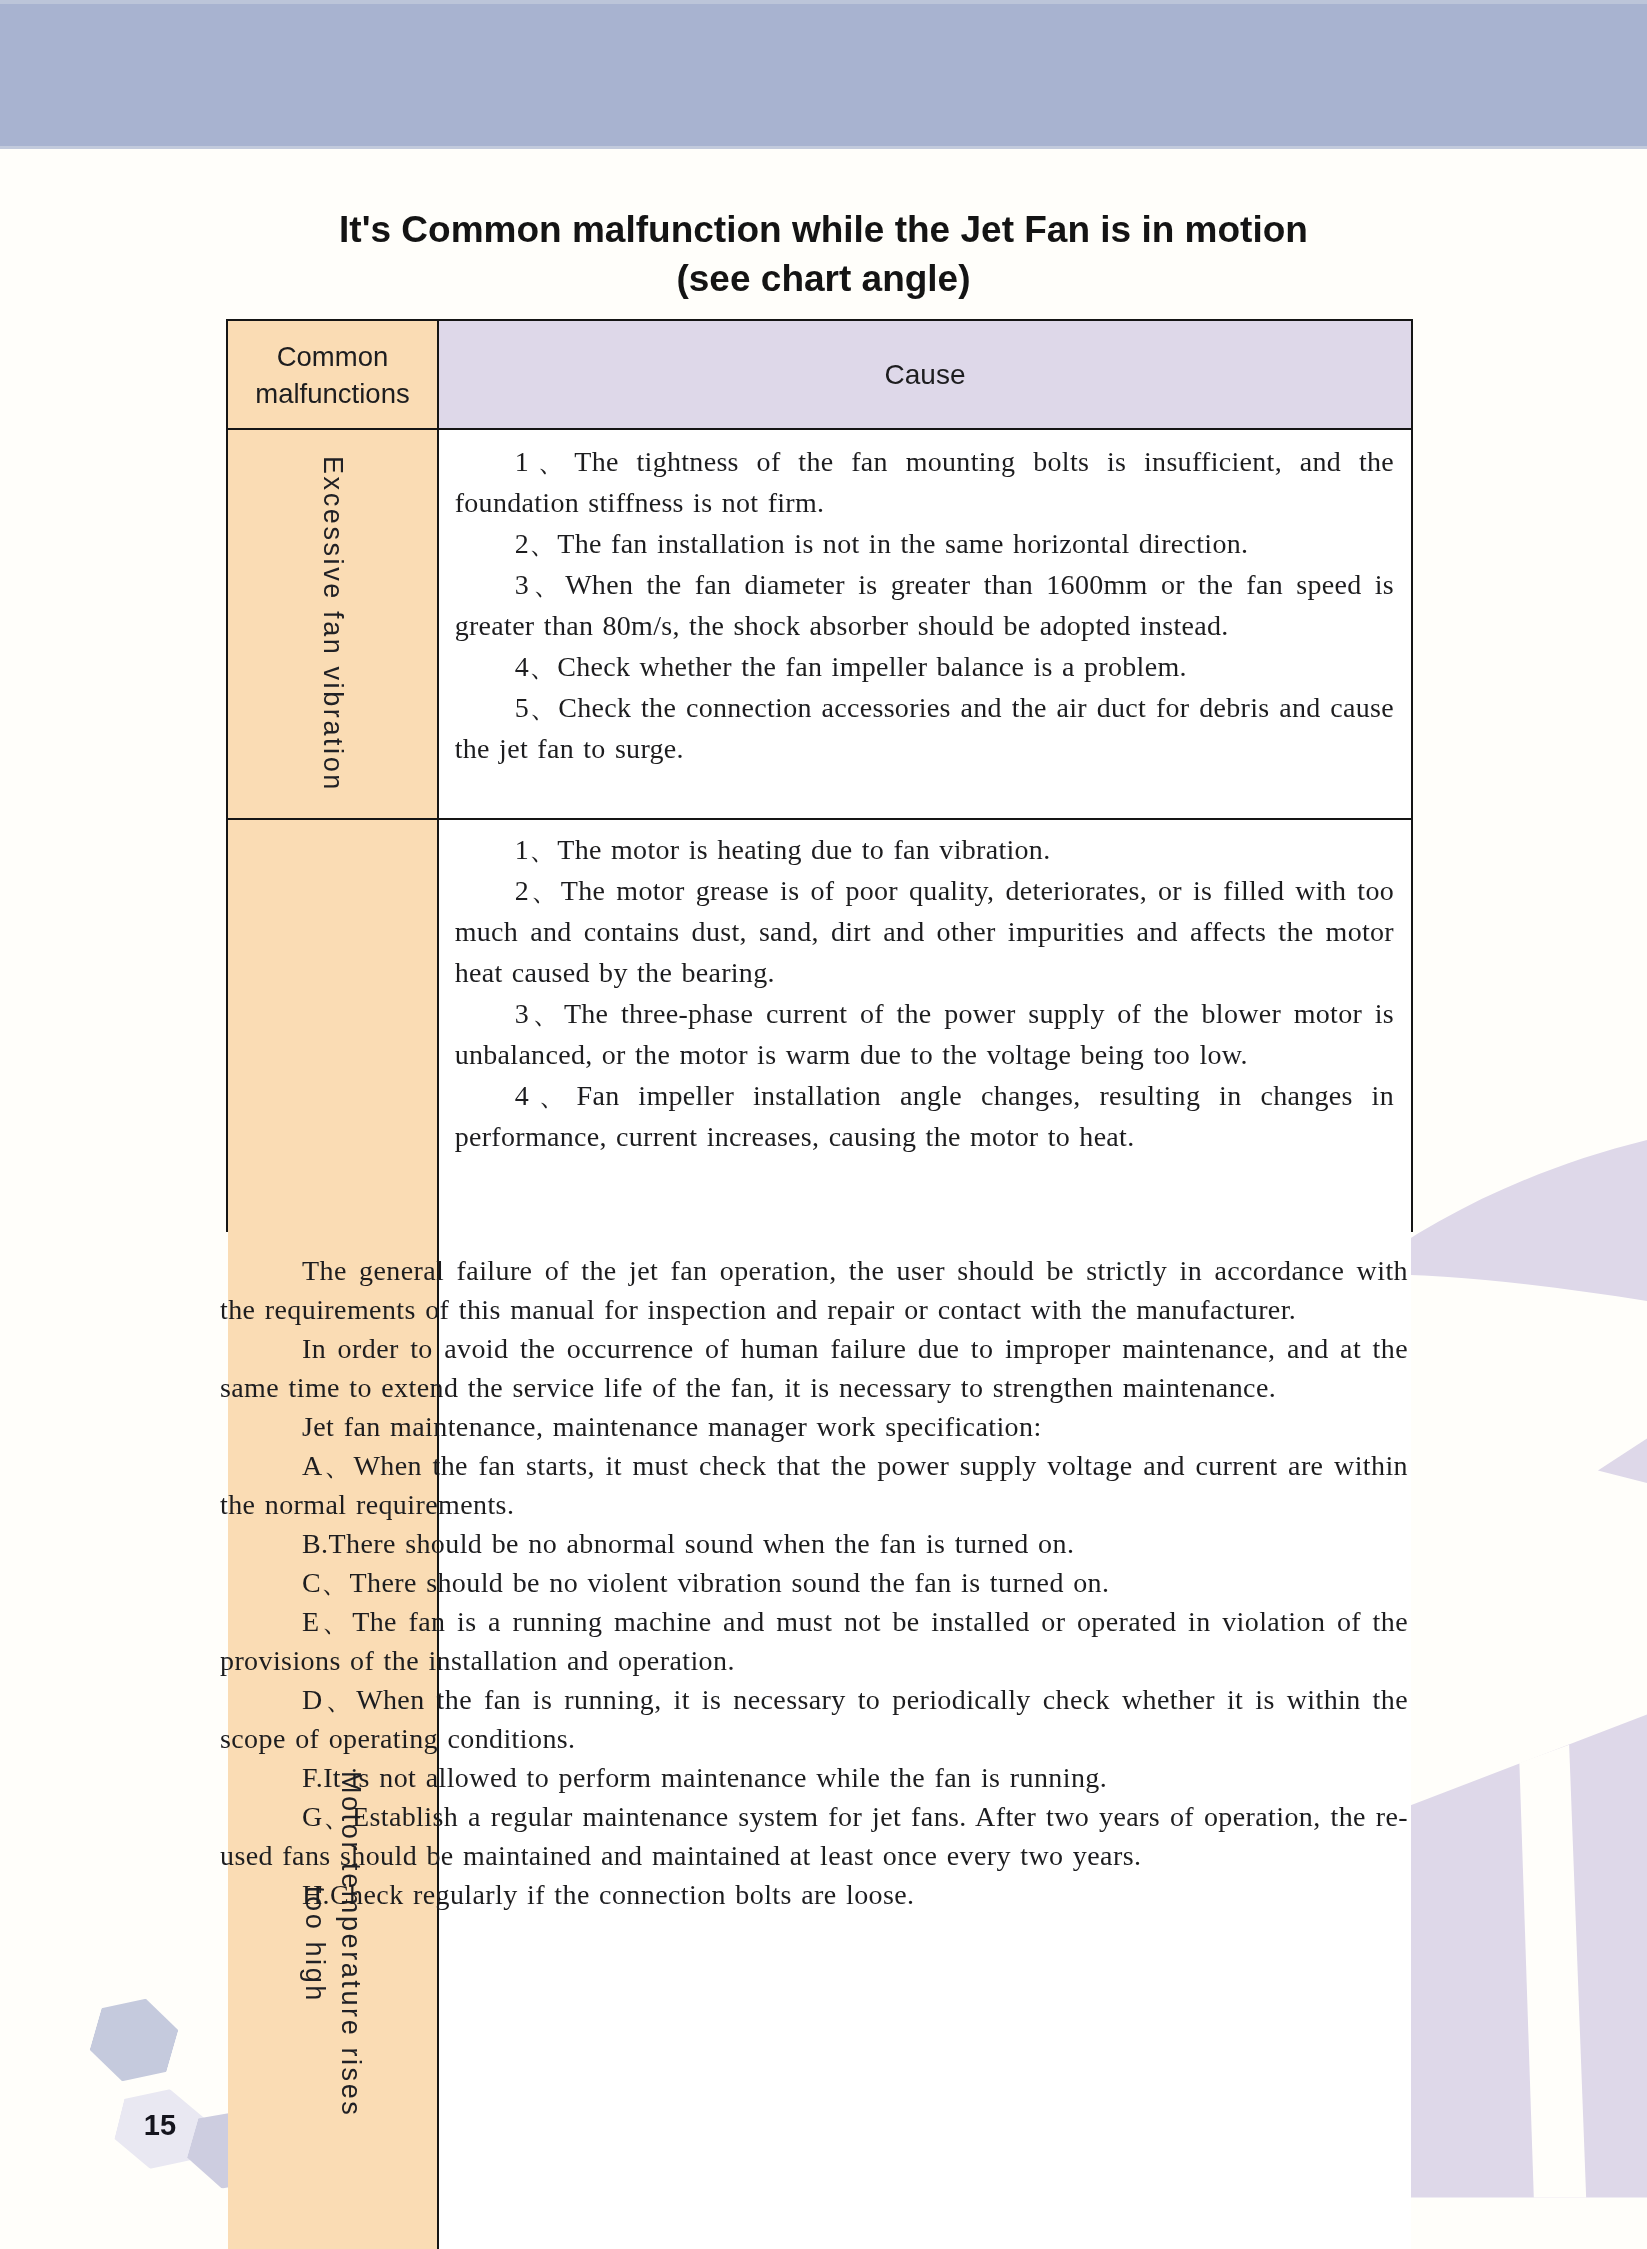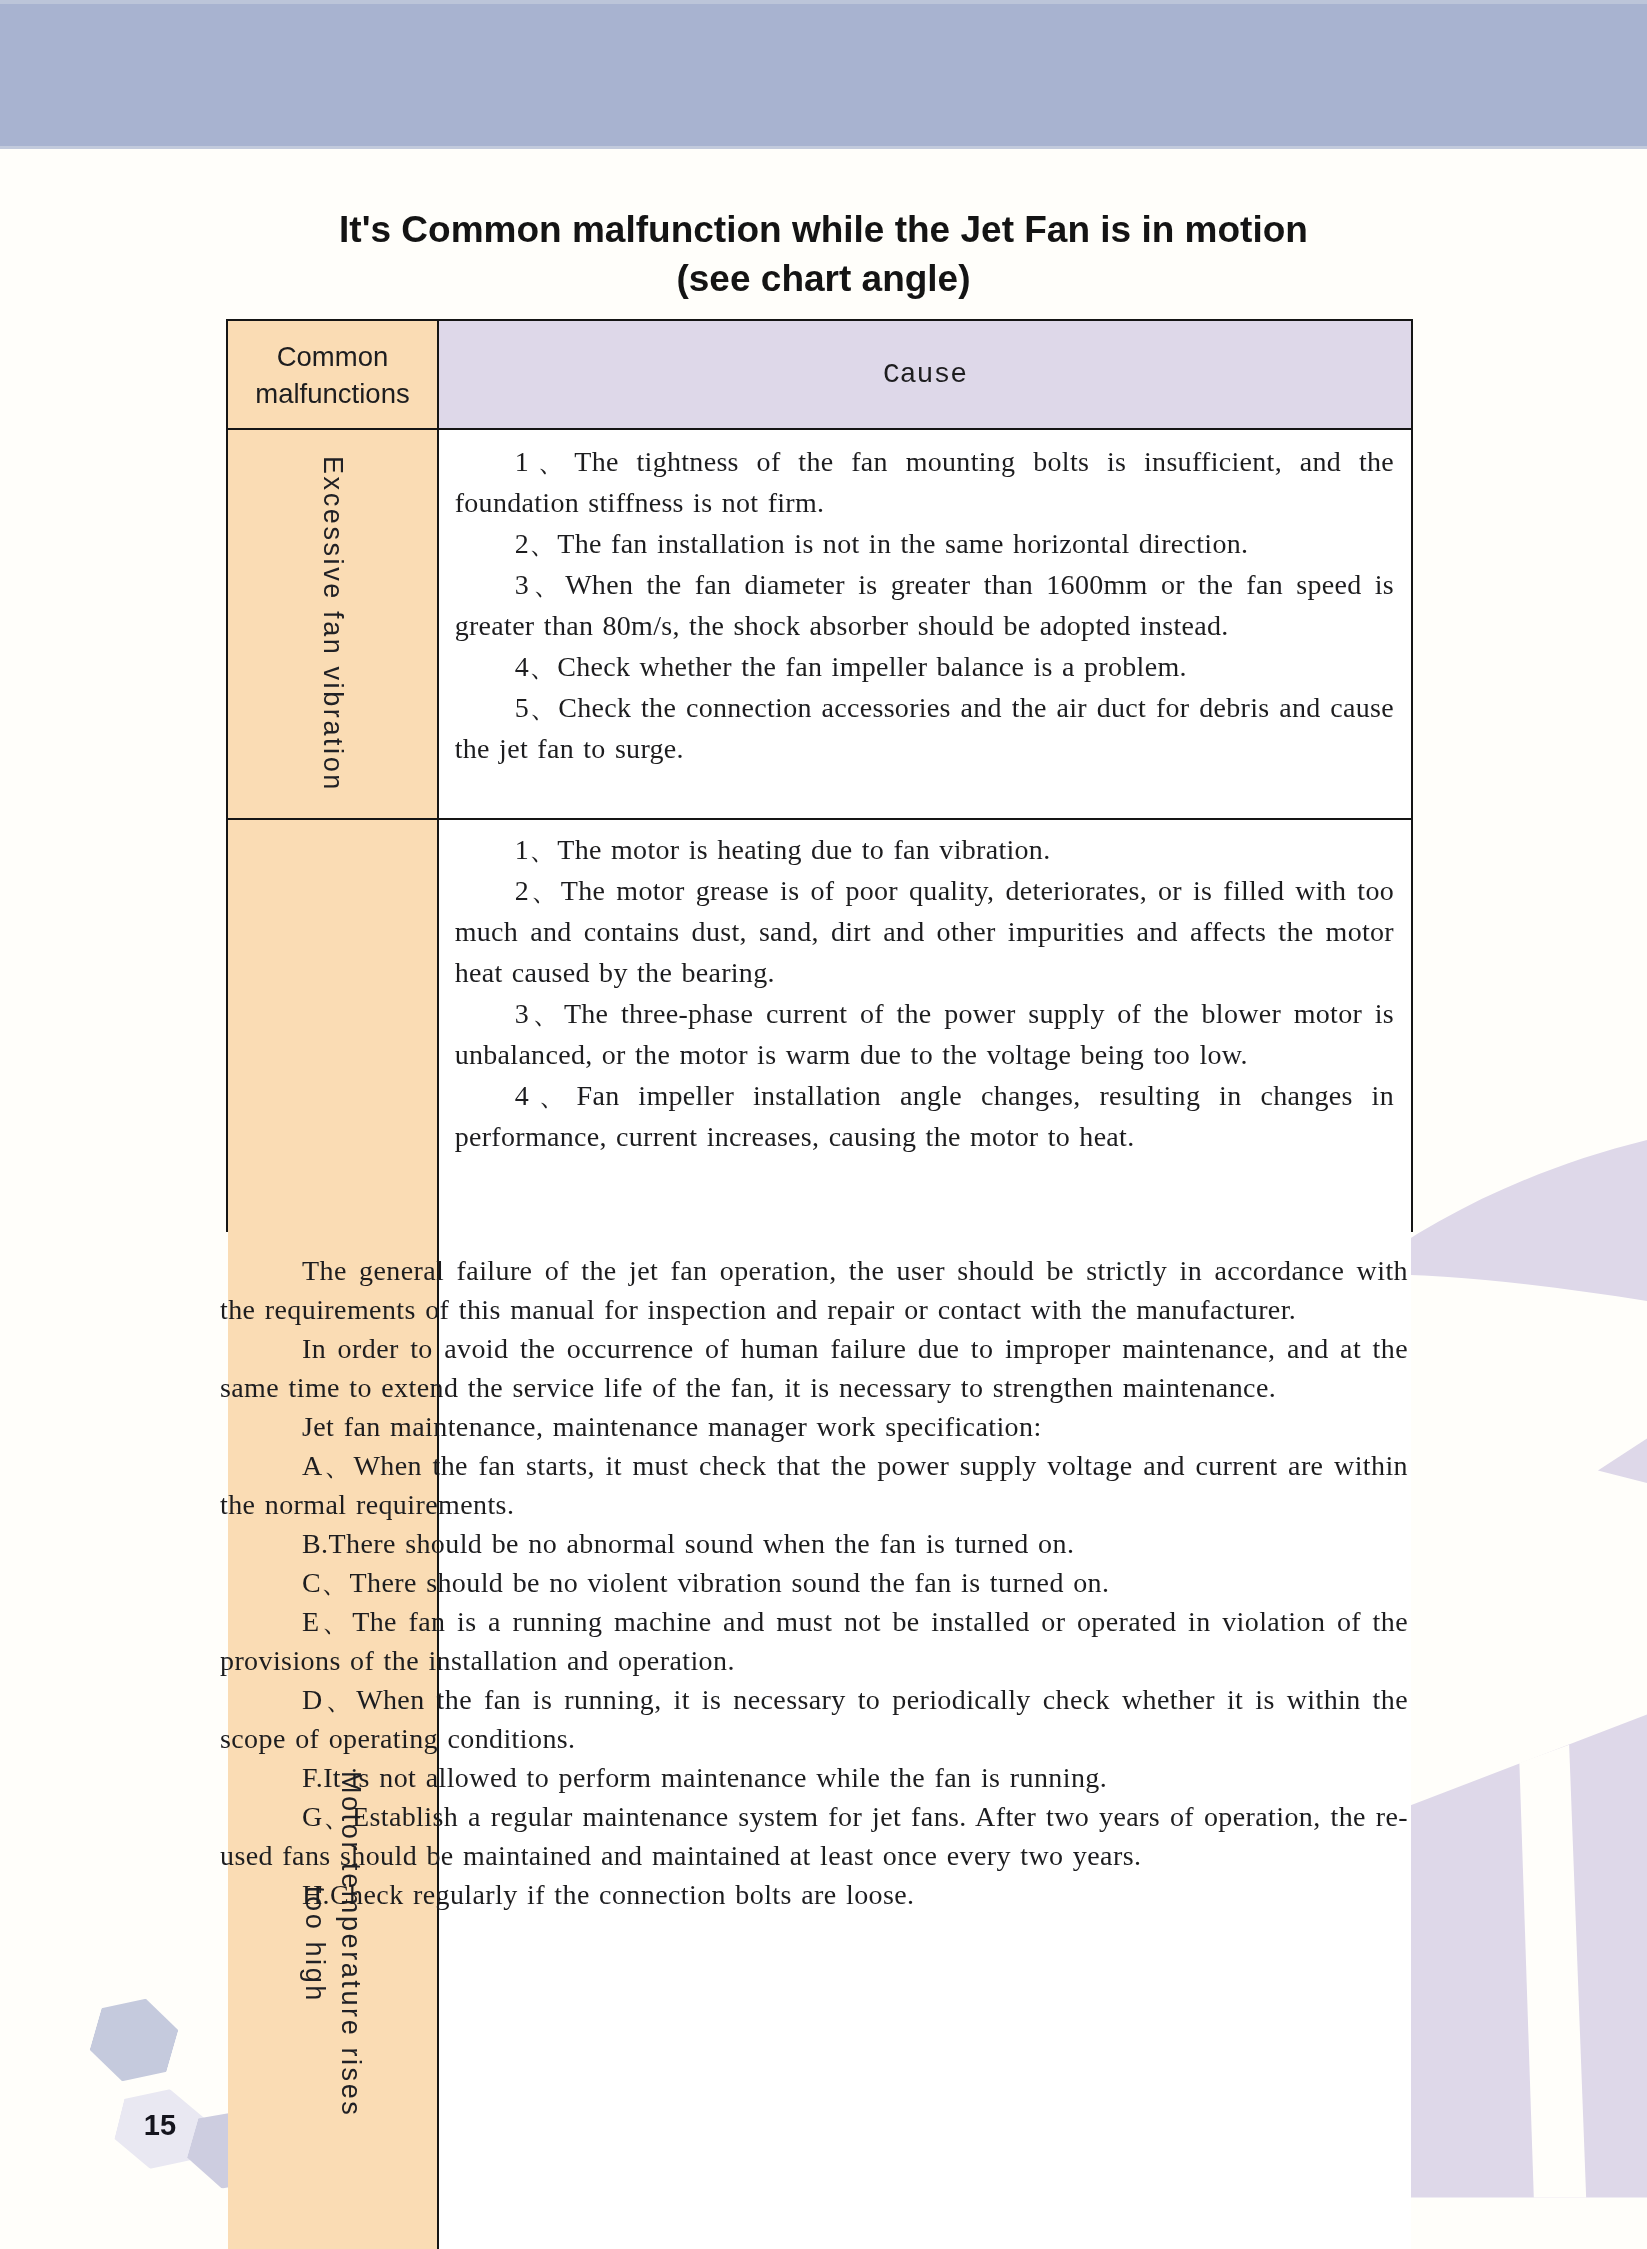--- a/index.html
+++ b/index.html
@@ -29,21 +29,21 @@
   .cell { box-sizing:border-box; border-right:2.6px solid #151515; border-bottom:2.6px solid #151515; }
   .cell.last-col { border-right:none; }
   .cell.last-row { border-bottom:none; }
   .malf-head {
     background:#fadcb4; display:flex; align-items:center; justify-content:center;
     font-family:"Liberation Sans", sans-serif; font-size:27.5px; line-height:37px;
     color:#1d1d1f; text-align:center;
   }
   .cause-head {
     background:#ded8e9; display:flex; align-items:center; justify-content:center;
-    font-family:Liberation Mono, monospace; font-size:28px; color:#1d1d1f;
+    font-family:Liberation Sans, sans-serif; font-size:28px; color:#1d1d1f;
   }
   .malf-cell { background:#fadcb4; display:flex; justify-content:center; }
   .vtext {
     writing-mode:vertical-rl; height:100%; text-align:center;
     font-family:"Liberation Sans", sans-serif; font-size:27px;
     letter-spacing:2.6px; color:#212125; line-height:1.35;
   }
   .cause-cell {
     background:#ffffff; padding:10.5px 17px 0 15.7px;
     font-size:28px; color:#1d1d1f;

